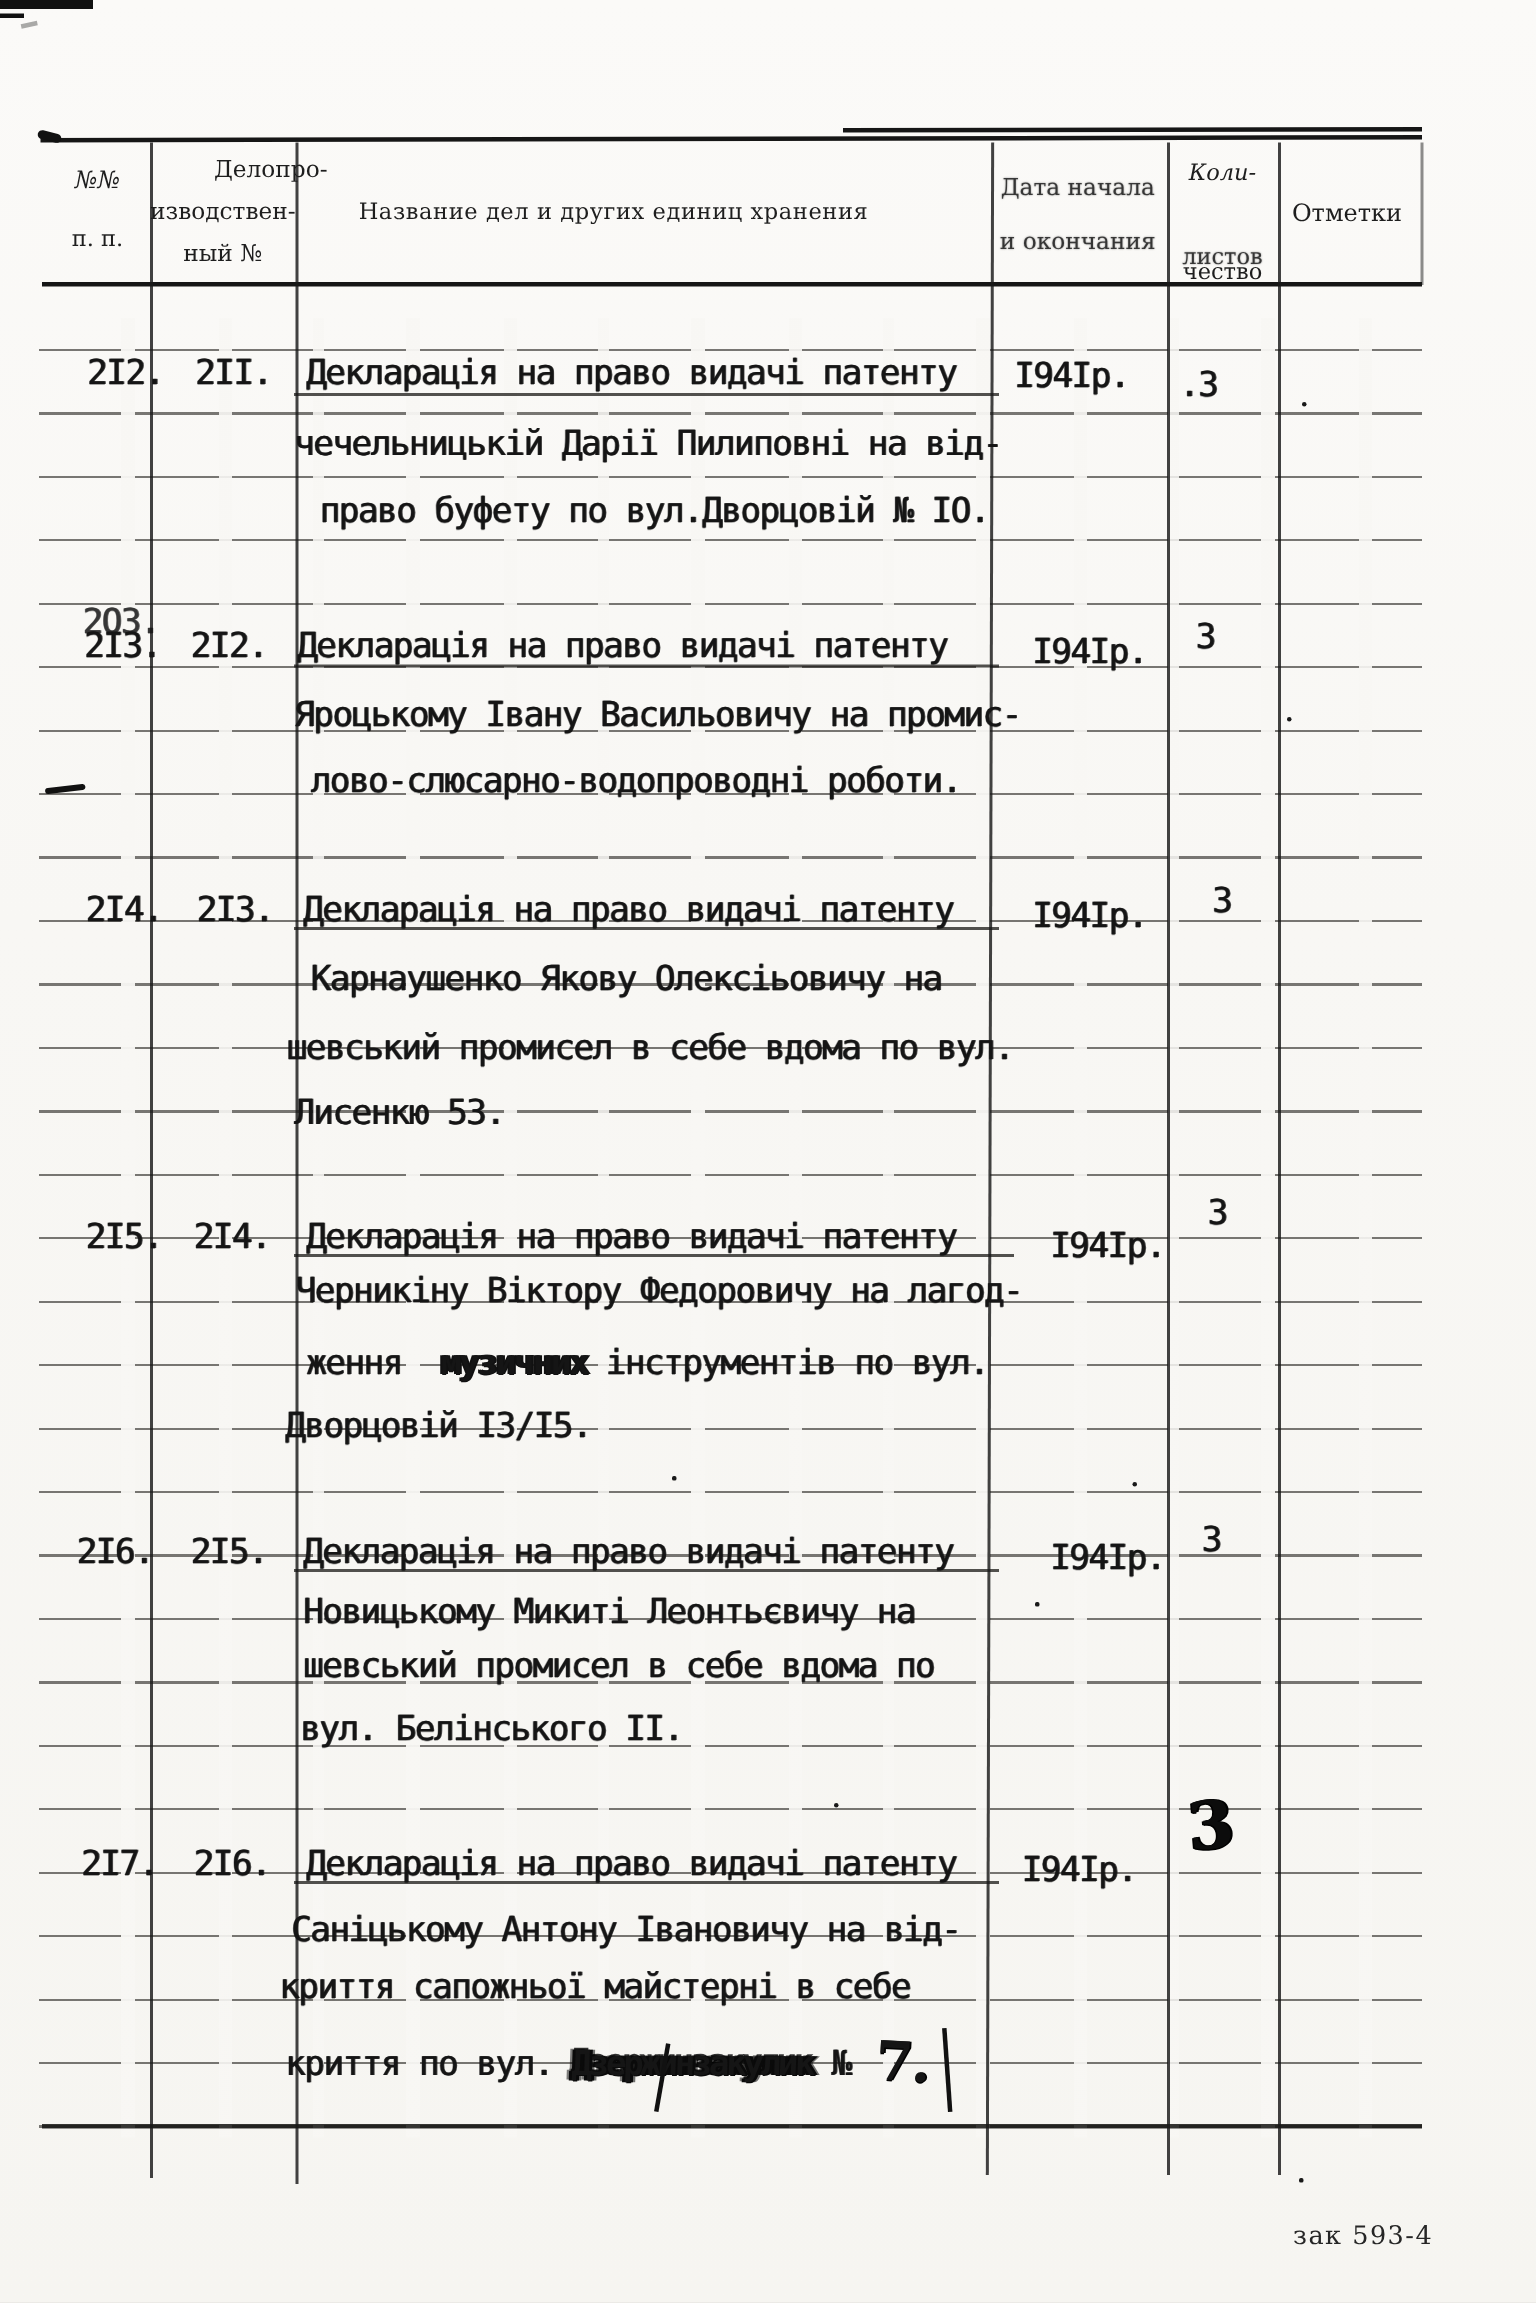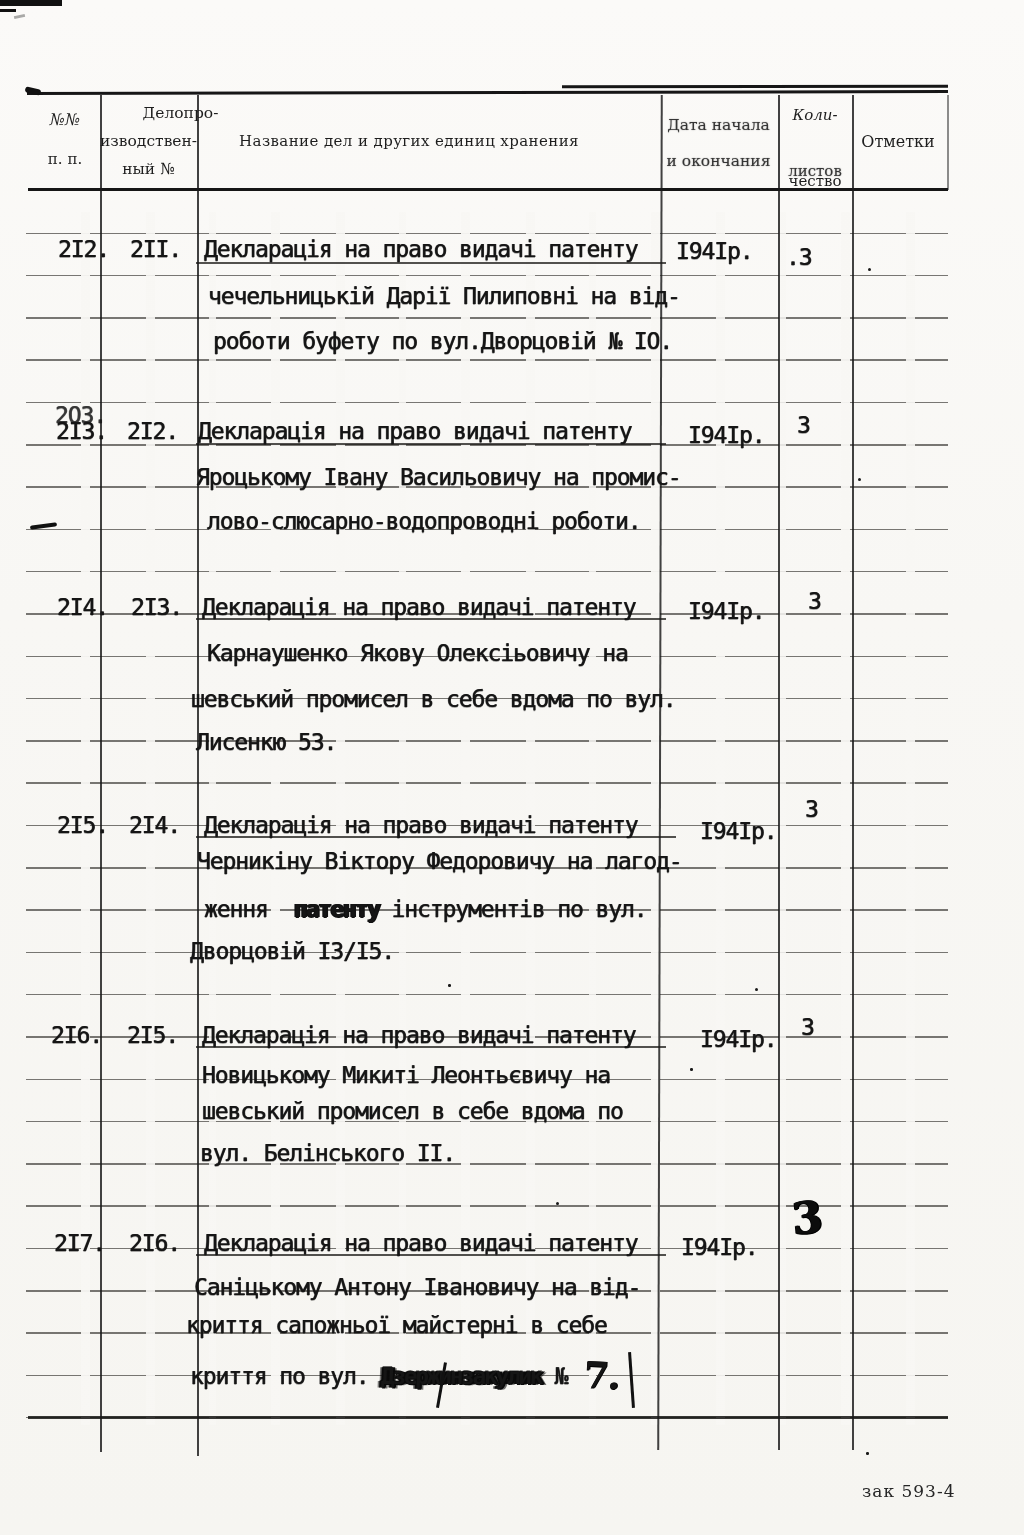--- a/index.html
+++ b/index.html
@@ -117,22 +117,22 @@
   <div class="hdr" style="left:778px;top:136px;width:74px;font-size:15px;margin-top:38px;">чество</div>
   <div class="hdr hdr-soft" style="left:778px;top:164px;width:74px;font-size:15px;">листов</div>
 
   <div class="hdr" style="left:852px;top:134px;width:92px;font-size:16px;">Отметки</div>
 
   
   <div class="entry">
     <div class="tw" style="left:58px;top:238px;">2I2.</div>
     <div class="tw" style="left:130px;top:238px;">2II.</div>
     <div class="tw" style="left:204px;top:238px;">Декларація на право видачі патенту</div>
-    <div class="tw" style="left:208px;top:285px;">чечельницькій Дарії Пилиповні на від-</div>
-    <div class="tw" style="left:213px;top:330px;">роботи буфету по вул.Дворцовій № IO.</div>
+    <div class="tw" style="left:196px;top:285px;">чечельницькій Дарії Пилиповні на від-</div>
+    <div class="tw" style="left:213px;top:330px;">право буфету по вул.Дворцовій № IO.</div>
     <div class="tw" style="left:676px;top:240px;">I94Iр.</div>
     <div class="tw" style="left:786px;top:246px;">.3</div>
   </div>
 
   
   <div class="entry">
     <div class="tw ghost" style="left:55px;top:404px;">2ОЗ.</div>
     <div class="tw" style="left:56px;top:420px;">2I3.</div>
     <div class="tw" style="left:127px;top:420px;">2I2.</div>
     <div class="tw" style="left:198px;top:420px;">Декларація на право видачі патенту</div>
@@ -154,21 +154,21 @@
     <div class="tw" style="left:808px;top:590px;">3</div>
   </div>
 
   
   <div class="entry">
     <div class="tw" style="left:57px;top:814px;">2I5.</div>
     <div class="tw" style="left:129px;top:814px;">2I4.</div>
     <div class="tw" style="left:204px;top:814px;">Декларація на право видачі патенту</div>
     <div class="tw" style="left:197px;top:850px;">Черникіну Віктору Федоровичу на лагод-</div>
     <div class="tw" style="left:204px;top:898px;">
-      <span>ження</span><span class="overstruck-mid">патенту</span><span class="suffix-gap">інструментів по вул.</span>
+      <span>ження</span><span class="overstruck-mid">музичних</span><span class="suffix-gap">інструментів по вул.</span>
     </div>
     <div class="tw" style="left:190px;top:940px;">Дворцовій I3/I5.</div>
     <div class="tw" style="left:700px;top:820px;">I94Iр.</div>
     <div class="tw" style="left:805px;top:798px;">3</div>
   </div>
 
   
   <div class="entry">
     <div class="tw" style="left:51px;top:1024px;">2I6.</div>
     <div class="tw" style="left:127px;top:1024px;">2I5.</div>

